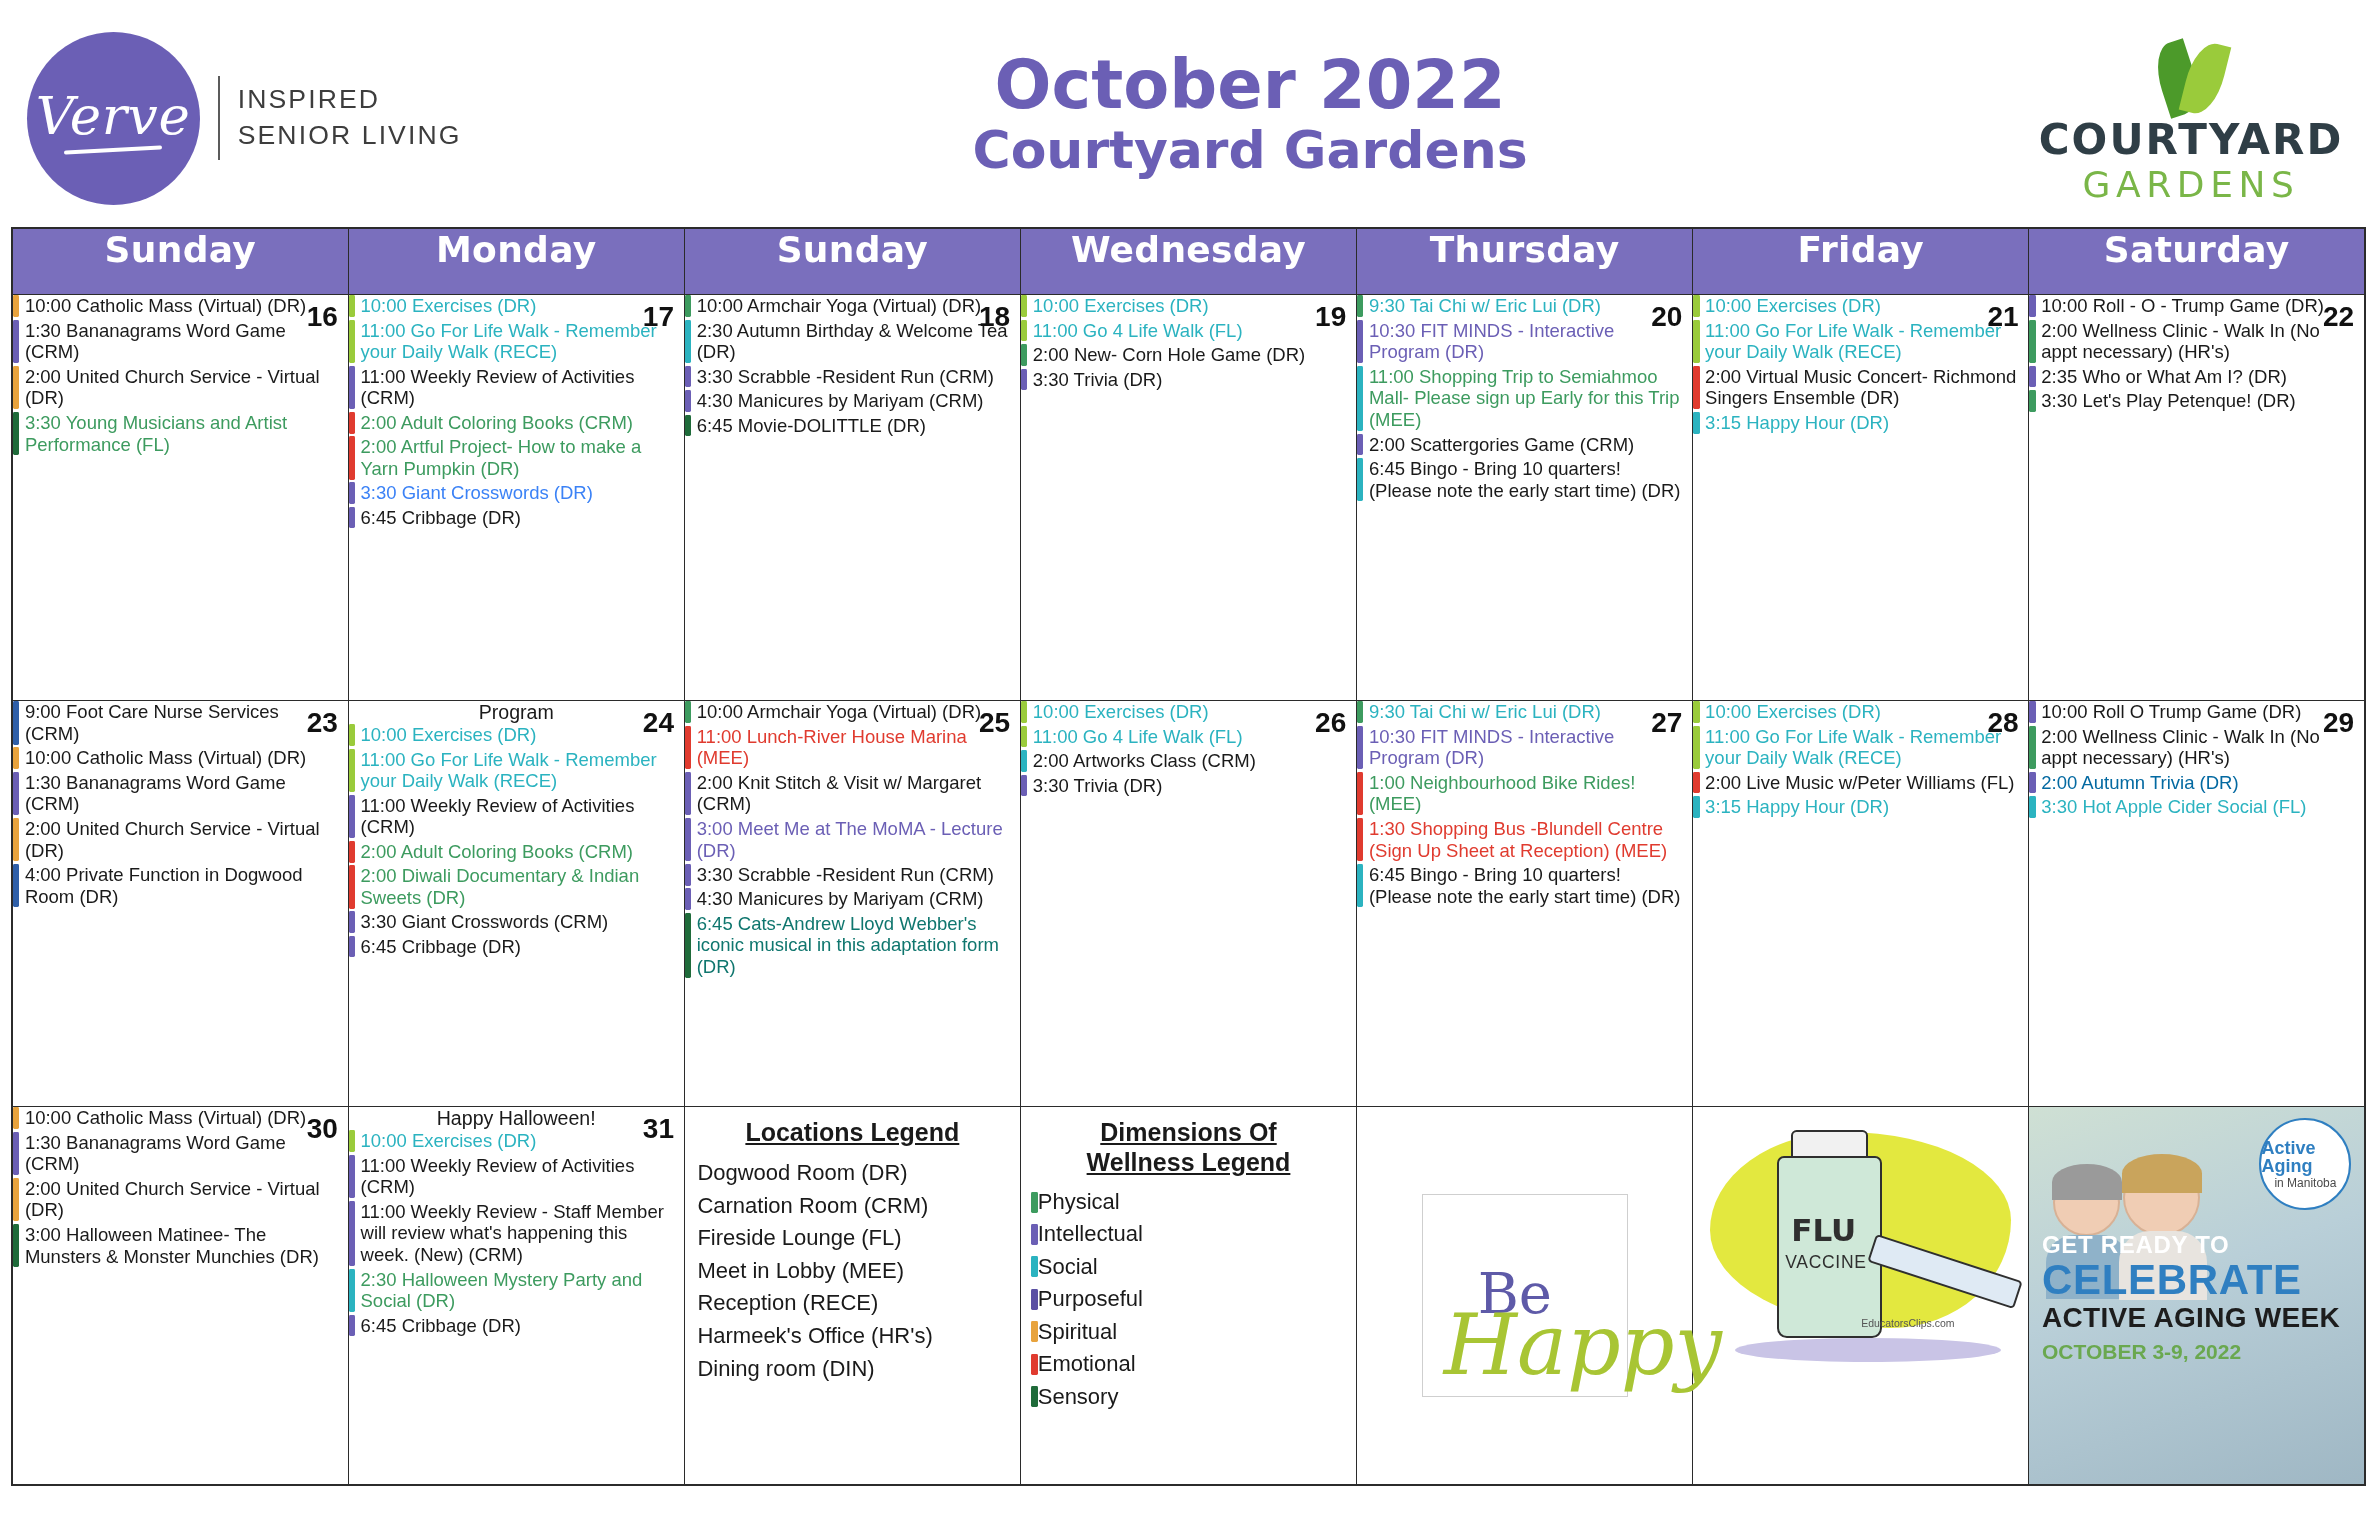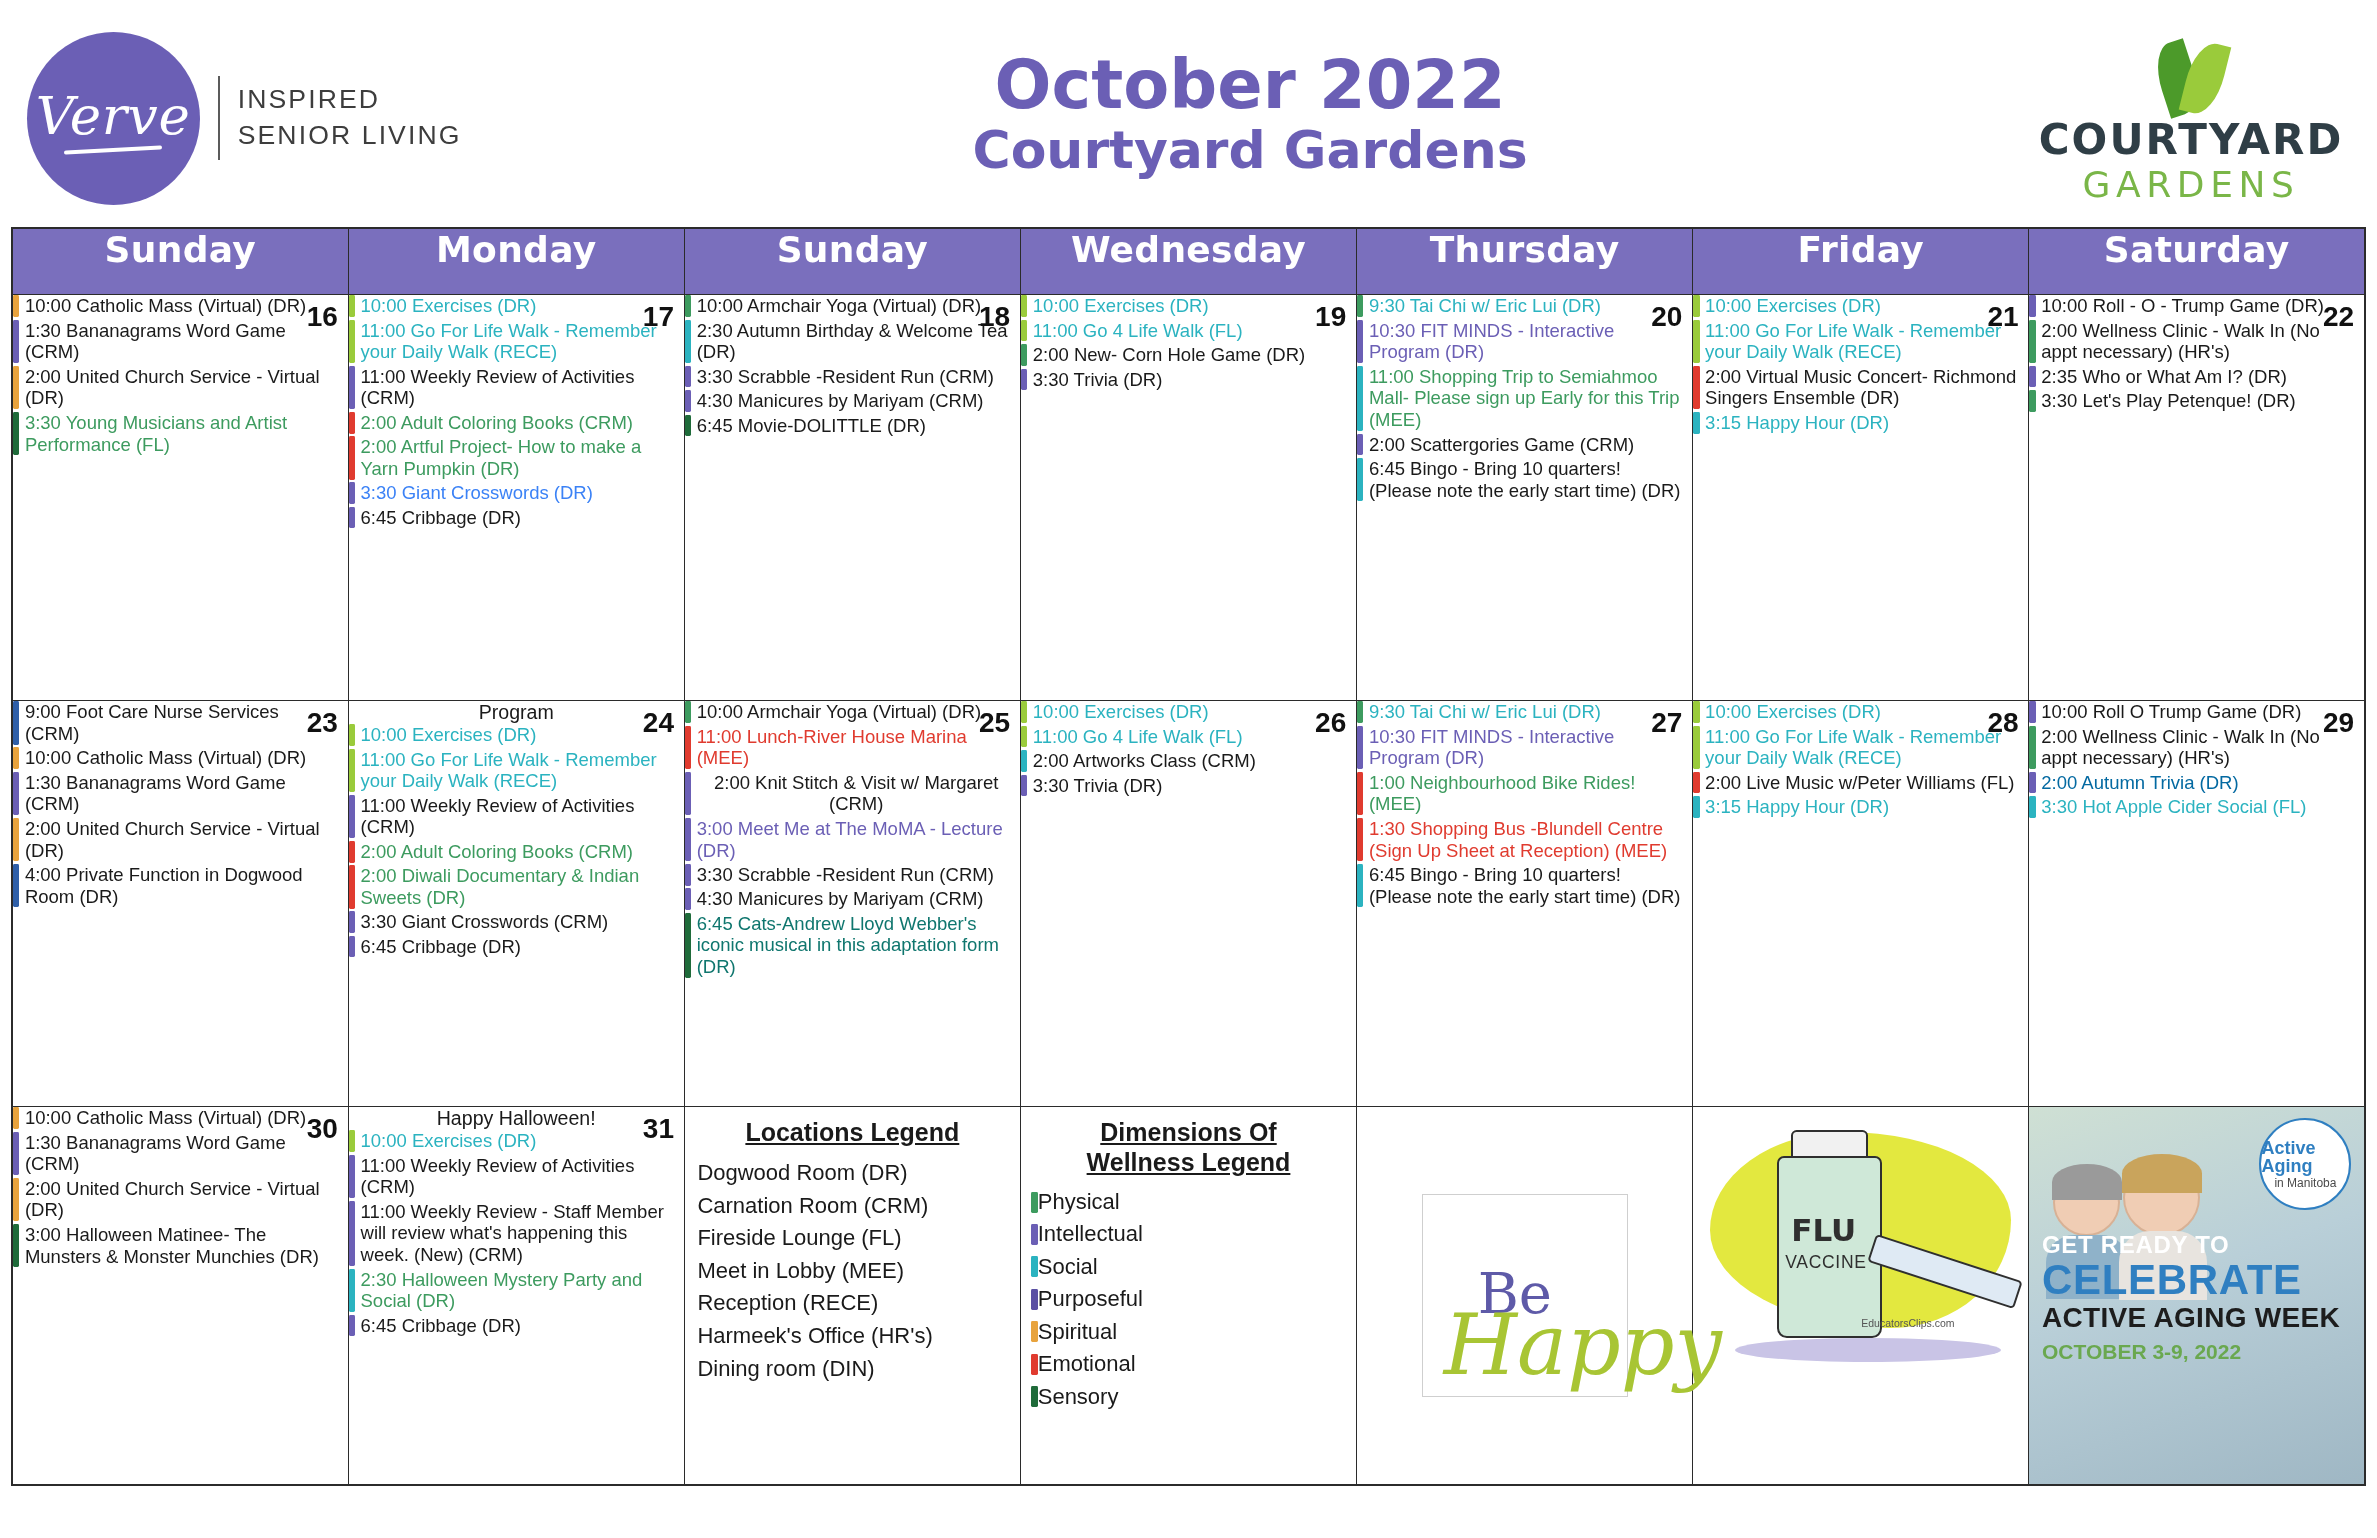--- a/index.html
+++ b/index.html
@@ -392,21 +392,21 @@
               <li>
                 <span class="bar" style="background: rgb(61, 155, 95);"></span>
                 <span class="ev" style="color: rgb(26, 26, 26);">10:00 Armchair Yoga (Virtual) (DR)</span>
               </li>
               <li class="nopad">
                 <span class="bar" style="background: rgb(224, 59, 47);"></span>
                 <span class="ev" style="color: rgb(224, 59, 47);">11:00 Lunch-River House Marina (MEE)</span>
               </li>
               <li class="nopad">
                 <span class="bar" style="background: rgb(107, 95, 181);"></span>
-                <span class="ev" style="color: rgb(26, 26, 26); text-align: center;">2:00 Knit Stitch &amp; Visit w/ Margaret (CRM)</span>
+                <span class="ev" style="color: rgb(26, 26, 26);">2:00 Knit Stitch &amp; Visit w/ Margaret (CRM)</span>
               </li>
               <li class="nopad">
                 <span class="bar" style="background: rgb(107, 95, 181);"></span>
                 <span class="ev" style="color: rgb(107, 95, 181);">3:00 Meet Me at The MoMA - Lecture (DR)</span>
               </li>
               <li class="nopad">
                 <span class="bar" style="background: rgb(107, 95, 181);"></span>
                 <span class="ev" style="color: rgb(26, 26, 26);">3:30 Scrabble -Resident Run (CRM)</span>
               </li>
               <li class="nopad">

